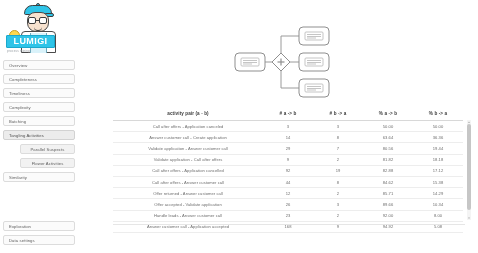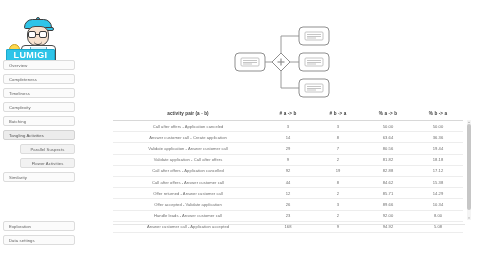--- a/index.html
+++ b/index.html
@@ -29,21 +29,21 @@
     height: 253px;
     flex: 0 0 78px;
     background: #ffffff;
     box-sizing: border-box;
   }
   #logo-block {
     position: relative;
     width: 78px;
     height: 58px;
     box-sizing: border-box;
-    padding: 15px 0 0 1px;
+    padding: 1px 0 0 1px;
   }
   #logo-art {
     position: relative;
     width: 72px;
     height: 55px;
     overflow: hidden;
   }
   .lumigi-word {
     position: absolute;
     left: 5px;

